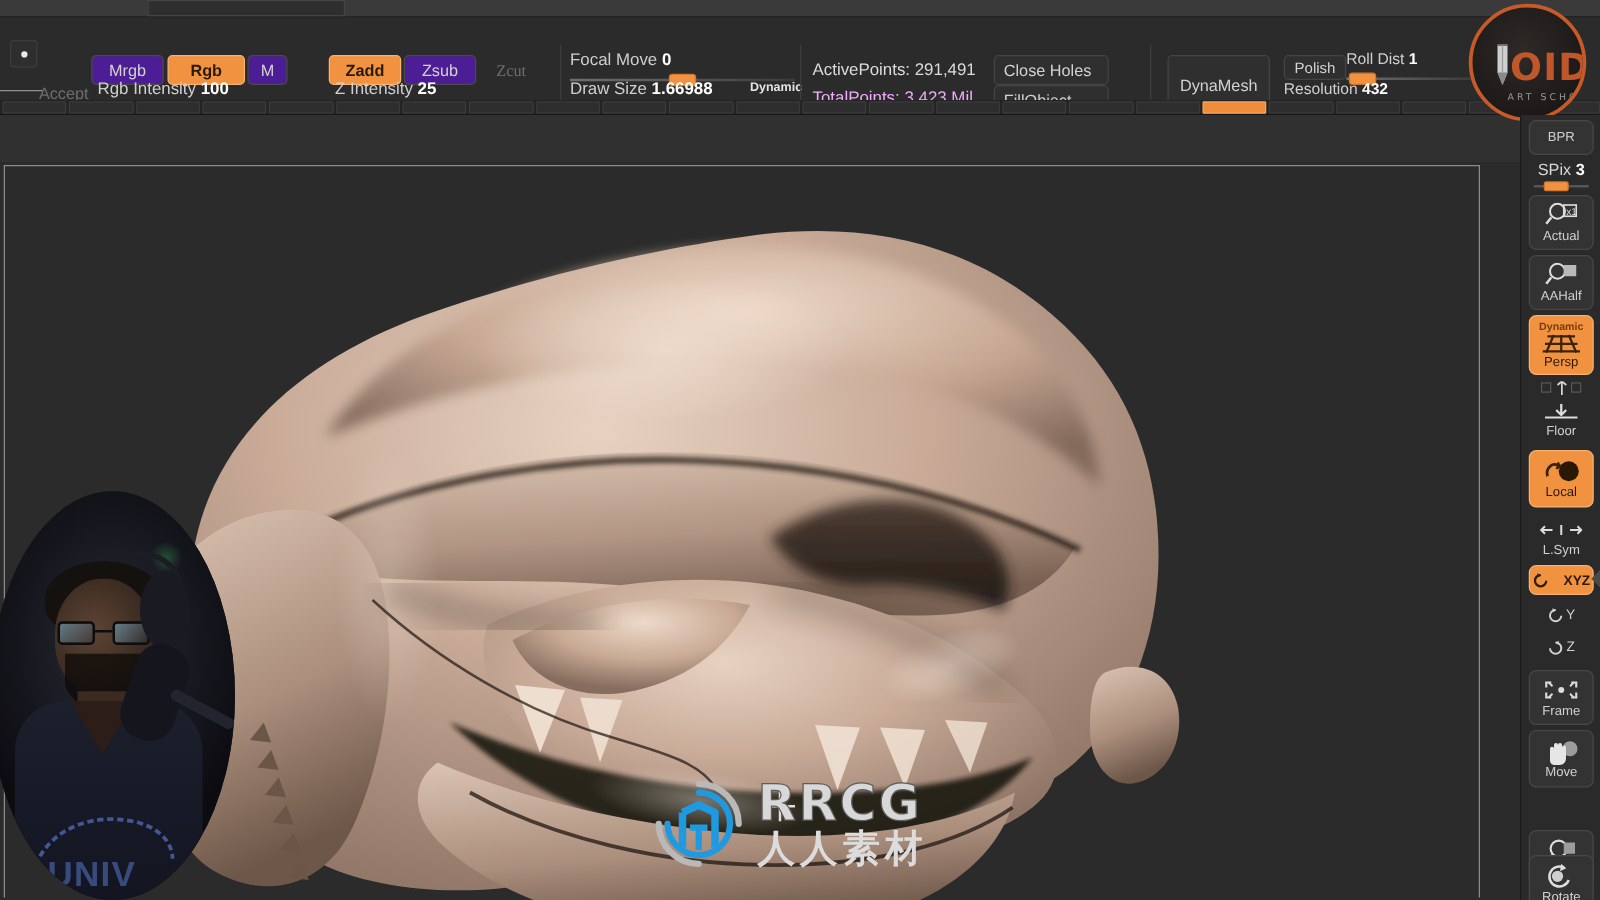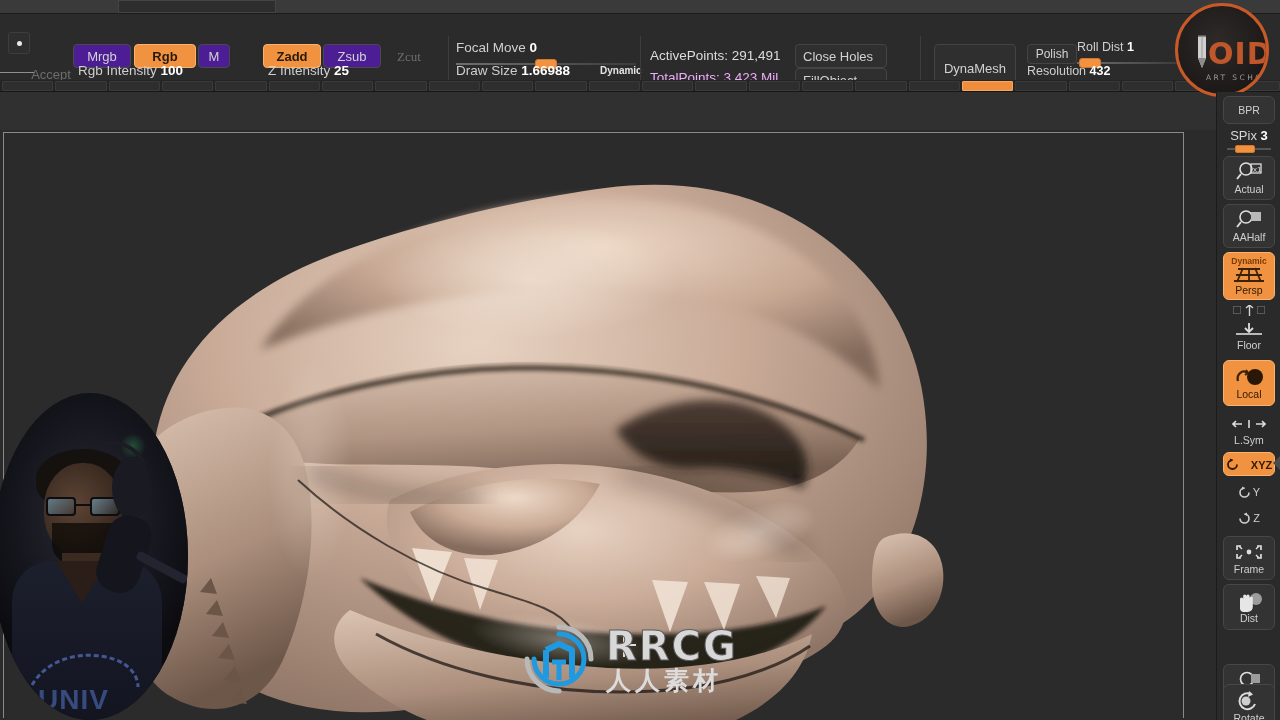--- a/index.html
+++ b/index.html
@@ -180,21 +180,21 @@
   }
   #wm-mark{ width:74px; height:74px; flex:0 0 74px; }
   #wm-text{ display:flex; flex-direction:column; line-height:1; }
   #wm-rrcg{
     font-size:40px; font-weight:bold; letter-spacing:2px;
     color:#d8d8d8;
     -webkit-text-stroke:1px #5d5d5d;
     font-family:"DejaVu Sans", sans-serif;
   }
   #wm-cn{
-    font-size:25px; font-weight:bold; letter-spacing:4px; color:#dcdcdc;
+    font-size:30px; font-weight:bold; letter-spacing:4px; color:#dcdcdc;
     margin-top:2px; font-family:"DejaVu Sans", sans-serif;
   }
 
   
   #void-logo{
     position:absolute; left:1175px; top:3px; width:94px; height:94px;
     border-radius:50%;
     border:3px solid #c85a28;
     background:radial-gradient(circle at 45% 40%, #2e2a28 0%, #1b1817 75%);
     overflow:hidden;
@@ -665,21 +665,21 @@
 
   <div class="sb-btn" style="top:492px;height:46px;">
     <span class="sb-ico">
       <svg width="28" height="21" viewBox="0 0 28 21">
         <circle cx="21" cy="8" r="6" fill="#9c9c9c"></circle>
         <path d="M5,18 L5,8 a1.6,1.6 0 0,1 3.2,0 L8.2,5 a1.6,1.6 0 0,1 3.2,0
                  L11.4,5 a1.6,1.6 0 0,1 3.2,0 L14.6,7 a1.6,1.6 0 0,1 3.2,0
                  L17.8,16 a5,5 0 0,1 -5,5 L9,21 a4,4 0 0,1 -4,-3 Z" fill="#e6e6e6"></path>
       </svg>
     </span>
-    <span class="cap">Dist</span>
+    <span class="cap">Move</span>
   </div>
 
   <div class="sb-btn" style="top:542px;height:46px;margin-top:30px;">
     <span class="sb-ico">
       <svg width="28" height="21" viewBox="0 0 28 21">
         <circle cx="12" cy="8" r="6.5" fill="none" stroke="#ddd" stroke-width="1.7"></circle>
         <line x1="7" y1="13" x2="2" y2="19" stroke="#ddd" stroke-width="2.2"></line>
         <rect x="16" y="3" width="9" height="9" fill="#9c9c9c"></rect>
       </svg>
     </span>

